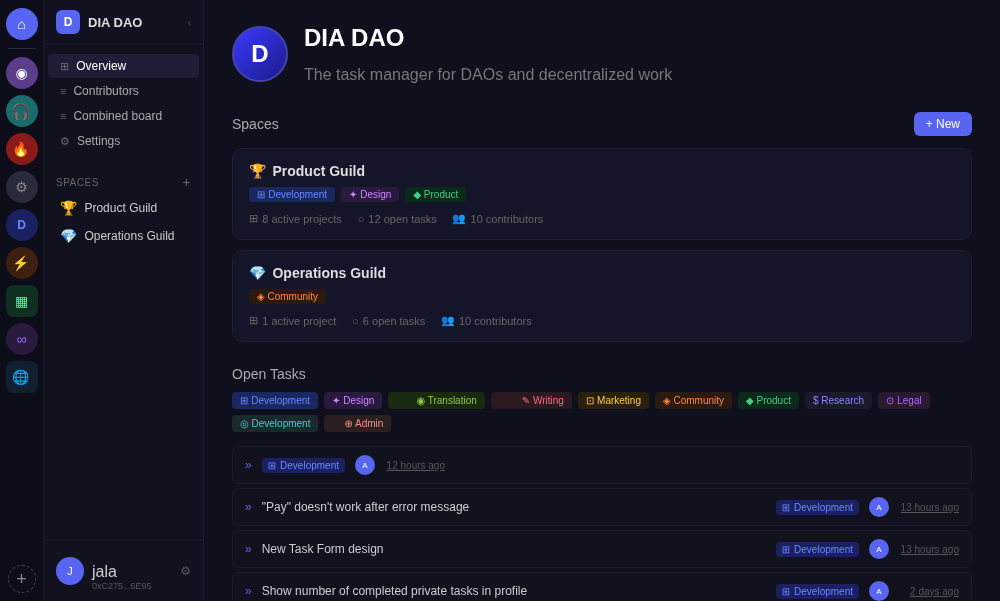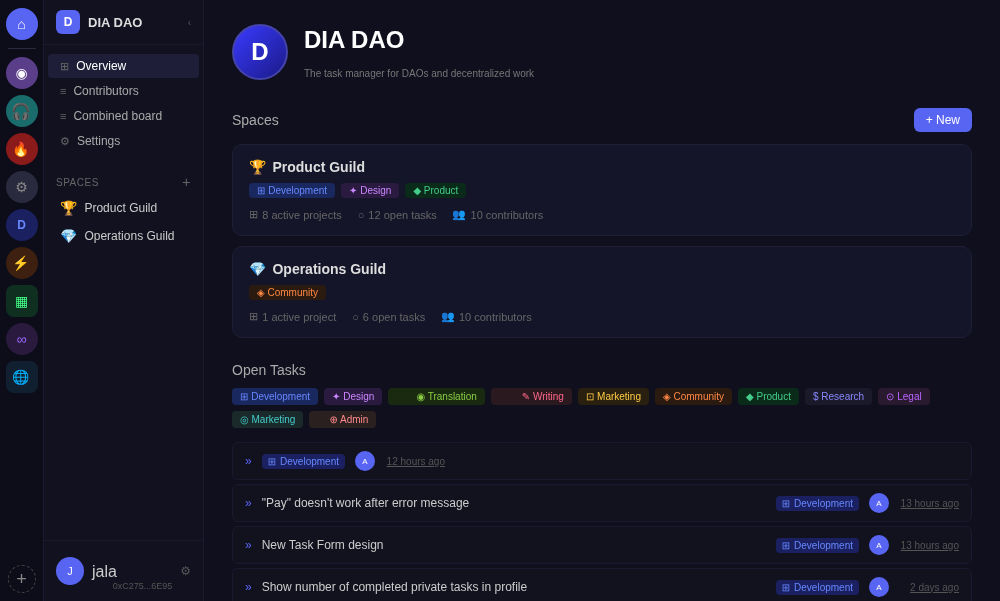--- a/index.html
+++ b/index.html
@@ -162,21 +162,21 @@
       border-radius: 50%;
       background: #5865f2;
       display: flex;
       align-items: center;
       justify-content: center;
       font-size: 11px;
       color: white;
     }
     .user-info { flex: 1; }
     .user-name { font-size: 16px; color: #ccc; margin-top: 12px; }
-    .user-addr { font-size: 9px; color: #555; text-align: right; }
+    .user-addr { font-size: 9px; color: #555; }
     .settings-icon { font-size: 12px; color: #555; cursor: pointer; }
 
     
     .main {
       flex: 1;
       background: #0f0f1e;
       overflow-y: auto;
       padding: 24px 28px;
     }
     .main::-webkit-scrollbar { width: 4px; }
@@ -196,21 +196,21 @@
       border-radius: 50%;
       display: flex;
       align-items: center;
       justify-content: center;
       font-size: 24px;
       color: white;
       font-weight: bold;
       border: 2px solid #4444aa;
     }
     .app-title { font-size: 24px; font-weight: 700; color: #fff; }
-    .app-subtitle { font-size: 10px; color: #777; margin-top: 14px; }
+    .app-subtitle { font-size: 16px; color: #777; margin-top: 14px; }
 
     
     .section-header {
       display: flex;
       align-items: center;
       justify-content: space-between;
       margin-bottom: 12px;
     }
     .section-title { font-size: 14px; color: #aaa; font-weight: 500; }
     .new-btn {
@@ -490,21 +490,21 @@
     <div class="filter-tags">
       <span class="filter-tag ftag-dev">⊞ Development</span>
       <span class="filter-tag ftag-design">✦ Design</span>
       <span class="filter-tag ftag-translation">◉ Translation</span>
       <span class="filter-tag ftag-writing">✎ Writing</span>
       <span class="filter-tag ftag-marketing">⊡ Marketing</span>
       <span class="filter-tag ftag-community">◈ Community</span>
       <span class="filter-tag ftag-product">◆ Product</span>
       <span class="filter-tag ftag-research">$ Research</span>
       <span class="filter-tag ftag-legal">⊙ Legal</span>
-      <span class="filter-tag ftag-ops">◎ Marketing</span>
+      <span class="filter-tag ftag-ops">◎ Development</span>
       <span class="filter-tag ftag-admin">⊕ Admin</span>
     </div>
 
     <div class="task-row">
       <span class="task-arrow">»</span>
       <div class="task-meta">
         <span class="task-label">
           <span>⊞</span>
           <span>Development</span>
         </span>

